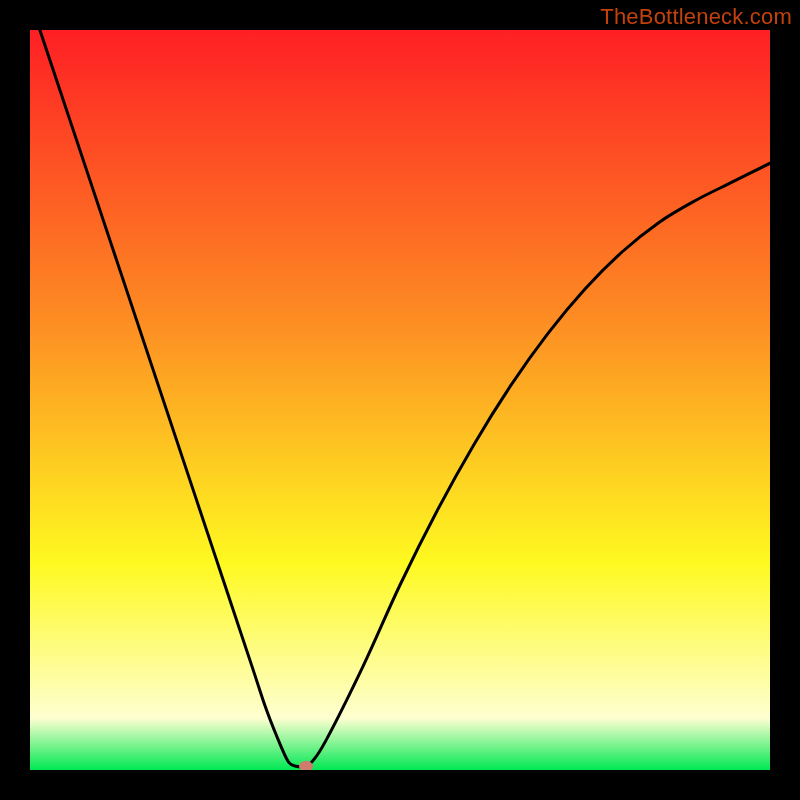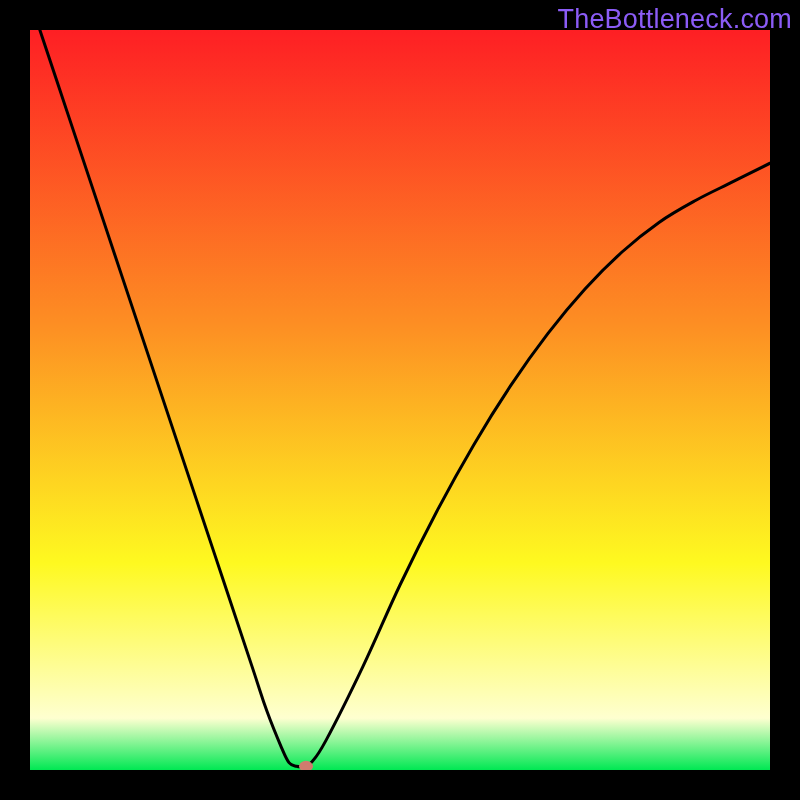--- a/index.html
+++ b/index.html
@@ -23,22 +23,22 @@
     position: absolute;
     left: 30px;
     top: 30px;
     width: 740px;
     height: 740px;
   }
   .watermark {
     position: absolute;
     top: 4px;
     right: 8px;
-    color: #8b5cf6;
-    font-size: 27px;
+    color: #c2410c;
+    font-size: 22px;
     font-weight: 500;
     letter-spacing: 0.2px;
     user-select: none;
   }
   svg { display: block; }
 </style>
 </head>
 <body>
 
 <div class="frame">

